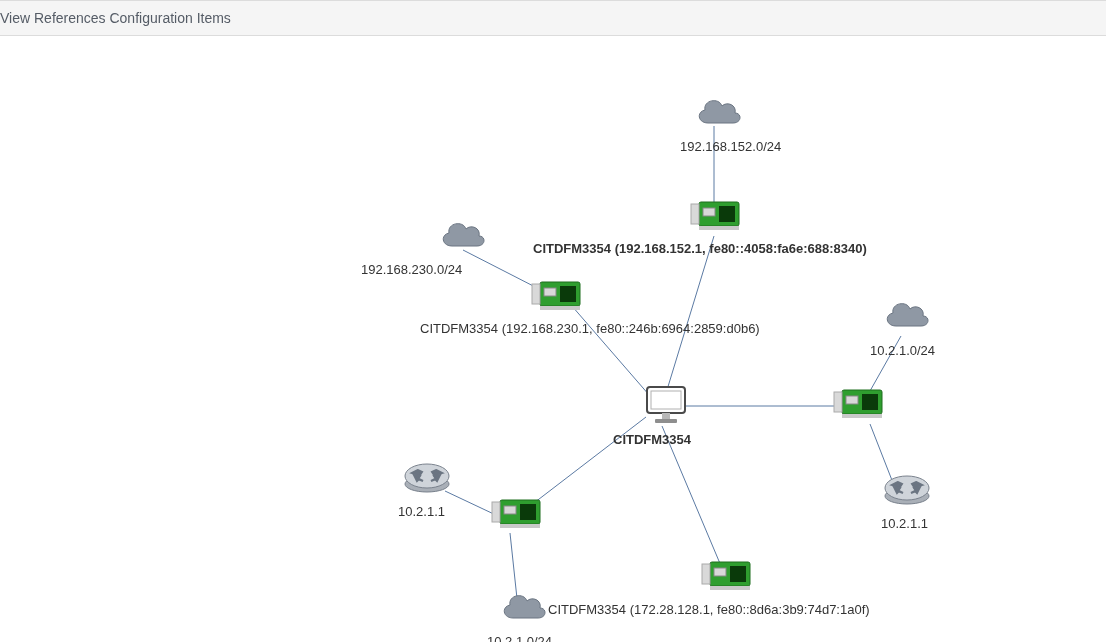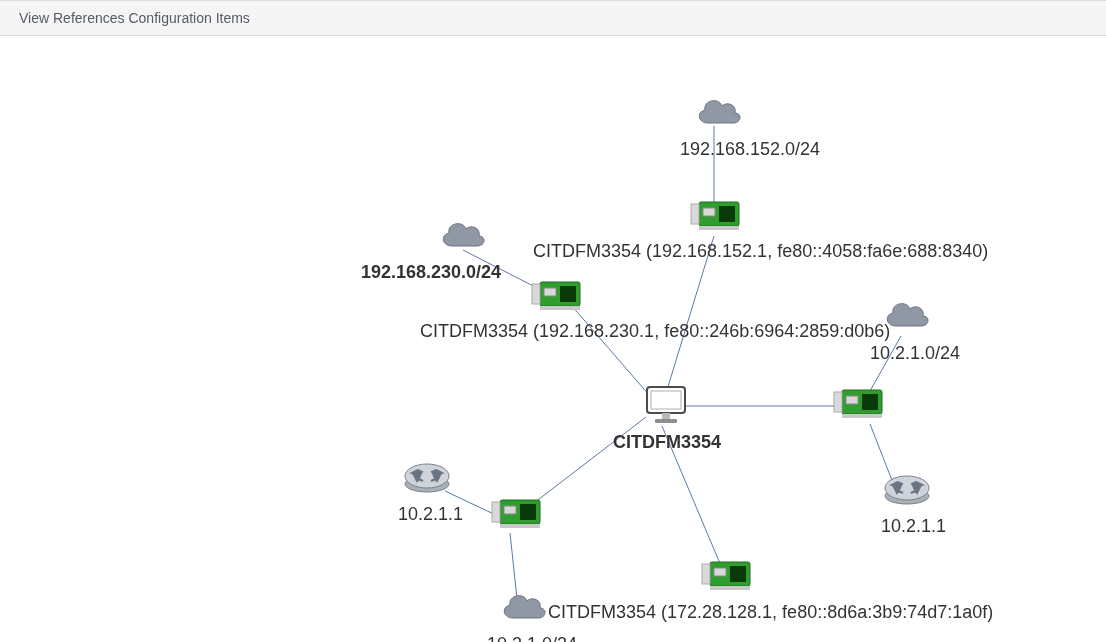--- a/index.html
+++ b/index.html
@@ -9,21 +9,21 @@
     height: 642px;
     overflow: hidden;
     font-family: "Segoe UI", "Helvetica Neue", Arial, sans-serif;
     background: #ffffff;
     color: #555;
     font-size: 13px;
   }
   .header {
     height: 34px;
     line-height: 34px;
-    padding-left: 19px;
+    padding-left: 0;
     background: #f5f5f5;
     border-top: 1px solid #dcdcdc;
     border-bottom: 1px solid #dcdcdc;
     color: #555c66;
     font-size: 14px;
   }
   .canvas {
     position: relative;
     width: 1106px;
     height: 608px;
@@ -32,21 +32,21 @@
   .node {
     position: absolute;
     width: 60px;
     text-align: center;
   }
   .node svg { display: block; margin: 0 auto; }
   .label-below {
     position: absolute;
     width: max-content;
     color: #333;
-    font-size: 18px;
+    font-size: 13px;
     white-space: nowrap;
     text-align: center;
   }
   svg.links {
     position: absolute;
     left: 0; top: 0;
     width: 1106px;
     height: 608px;
     pointer-events: none;
   }
@@ -85,28 +85,28 @@
 
   <div class="node" style="left:686px; top:160px;">
     <svg width="54" height="40" viewBox="0 0 54 40">
       <rect x="10" y="6" width="40" height="24" rx="2" fill="#2f9e2f" stroke="#1f6f1f"></rect>
       <rect x="30" y="10" width="16" height="16" fill="#0a3a0a"></rect>
       <rect x="14" y="12" width="12" height="8" fill="#d8d8d8" stroke="#888"></rect>
       <rect x="2" y="8" width="8" height="20" fill="#d9d9d9" stroke="#aaa"></rect>
       <rect x="10" y="30" width="40" height="4" fill="#c9c9c9"></rect>
     </svg>
   </div>
-  <div class="label-below" style="left:533px; top:205px;">CITDFM3354 (192.168.152.1, fe80::4058:fa6e:688:8340)</div>
+  <div class="label-below" style="left:533px; top:205px;font-weight:bold;">CITDFM3354 (192.168.152.1, fe80::4058:fa6e:688:8340)</div>
 
   <div class="node" style="left:432px; top:183px;">
     <svg width="50" height="34" viewBox="0 0 50 34">
       <path d="M15 27 C5 27 3 16 12 14 C10 4 26 1 29 10 C34 5 44 9 42 17 C49 17 49 27 40 27 Z" fill="#8f98a4" stroke="#6b7582" stroke-width="1"></path>
     </svg>
   </div>
-  <div class="label-below" style="left:361px; top:226px;font-weight:bold;">192.168.230.0/24</div>
+  <div class="label-below" style="left:361px; top:226px;">192.168.230.0/24</div>
 
   <div class="node" style="left:527px; top:240px;">
     <svg width="54" height="40" viewBox="0 0 54 40">
       <rect x="10" y="6" width="40" height="24" rx="2" fill="#2f9e2f" stroke="#1f6f1f"></rect>
       <rect x="30" y="10" width="16" height="16" fill="#0a3a0a"></rect>
       <rect x="14" y="12" width="12" height="8" fill="#d8d8d8" stroke="#888"></rect>
       <rect x="2" y="8" width="8" height="20" fill="#d9d9d9" stroke="#aaa"></rect>
       <rect x="10" y="30" width="40" height="4" fill="#c9c9c9"></rect>
     </svg>
   </div>

